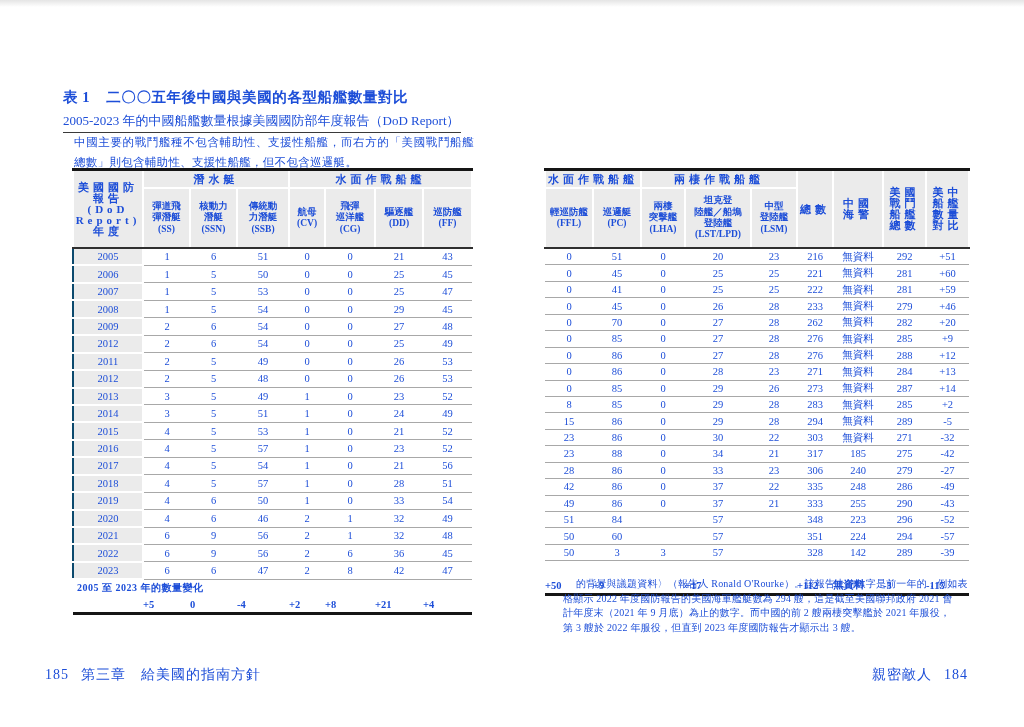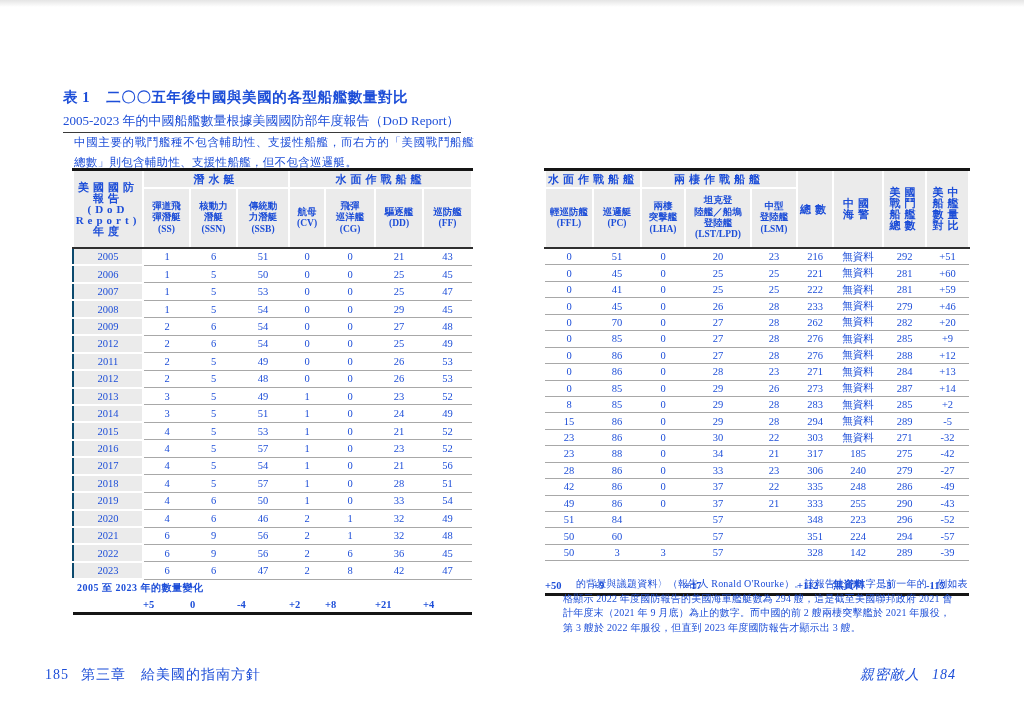--- a/index.html
+++ b/index.html
@@ -34,21 +34,21 @@
   tr.sum-vals td{text-align:left;height:16px;}
   .note{position:absolute;top:577px;font-size:10px;line-height:14.6px;letter-spacing:.2px;}
   .note-left{left:62px;width:422px;display:flex;}
   .note-label{width:53px;flex:none;}
   .note-lines{flex:1;}
   .note div{white-space:nowrap;}
   .note-right{left:563px;width:406px;}
   .note-right div:first-child{padding-left:13px;}
   .footer{position:absolute;top:666px;font-size:14px;letter-spacing:1px;white-space:nowrap;}
   .footer-left{left:45px;}
-  .footer-right{right:68px;font-style:italic;}
+  .footer-right{right:56px;}
   .footer .sp{display:inline-block;width:12px;}
 </style>
 </head>
 <body>
 
 <div class="page">
 
   <div class="title">
     <span class="lbl">表 1</span><span>二〇〇五年後中國與美國的各型船艦數量對比</span>
   </div>

